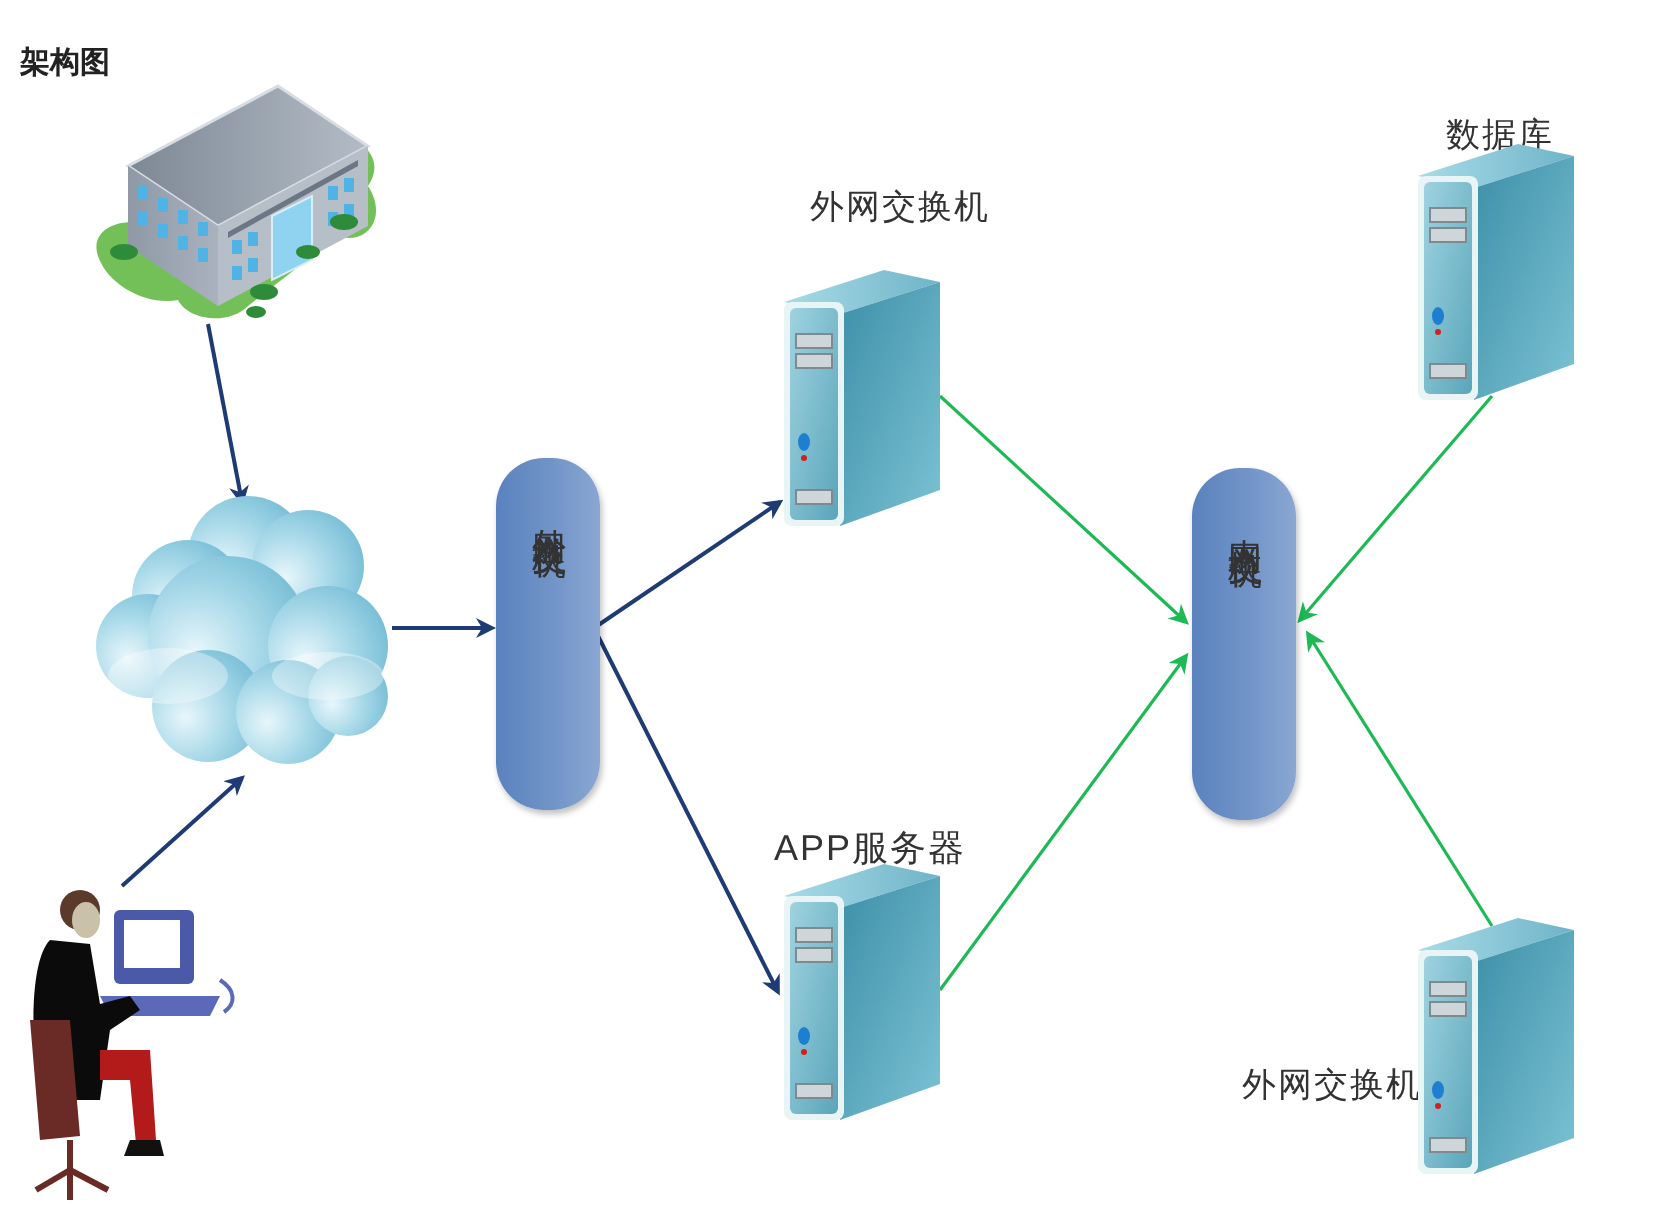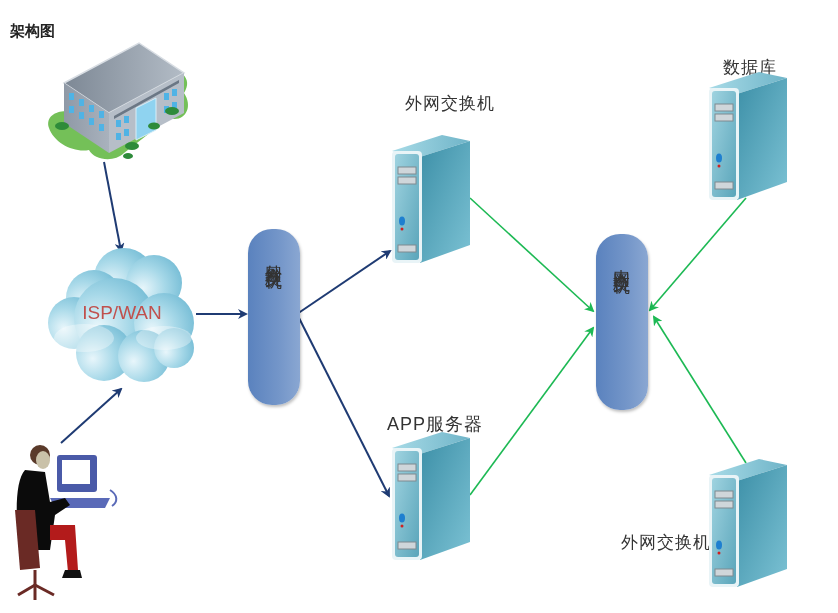--- a/index.html
+++ b/index.html
@@ -99,21 +99,20 @@
         <circle cx="120" cy="85" r="30"></circle>
       <circle cx="60" cy="115" r="28"></circle>
         <circle cx="100" cy="118" r="26"></circle>
         <circle cx="130" cy="110" r="20"></circle>
     </g>
     <g fill="#ffffff" opacity="0.35">
         <ellipse cx="40" cy="100" rx="30" ry="14"></ellipse>
         <ellipse cx="120" cy="100" rx="28" ry="12"></ellipse>
       </g>
   </svg>
-  <div style="position:absolute;left:0;right:0;top:64px;text-align:center;font-family:'Liberation Sans',sans-serif;font-size:19px;color:#c0504d;font-weight:normal;">ISP/WAN</div>
 </div>
 
 <svg class="icon" style="left:10px;top:440px" width="115" height="165" viewBox="0 0 115 165">
   <rect x="47" y="15" width="40" height="37" rx="3" fill="#4a5aa8"></rect>
   <rect x="52" y="20" width="28" height="24" fill="#ffffff"></rect>
   <polygon points="40,58 100,58 95,68 45,68" fill="#5a6ab8"></polygon>
   <path d="M100,50 C108,55 108,62 102,66" stroke="#5a6ab8" stroke-width="2" fill="none"></path>
   <circle cx="30" cy="15" r="10" fill="#5a3a2a"></circle>
   <ellipse cx="33" cy="20" rx="7" ry="9" fill="#c9c1a8"></ellipse>
   <path d="M15,30 C5,40 5,80 10,110 L40,110 L45,75 L60,65 L55,58 L40,62 L35,32 z" fill="#0b0b0b"></path>

